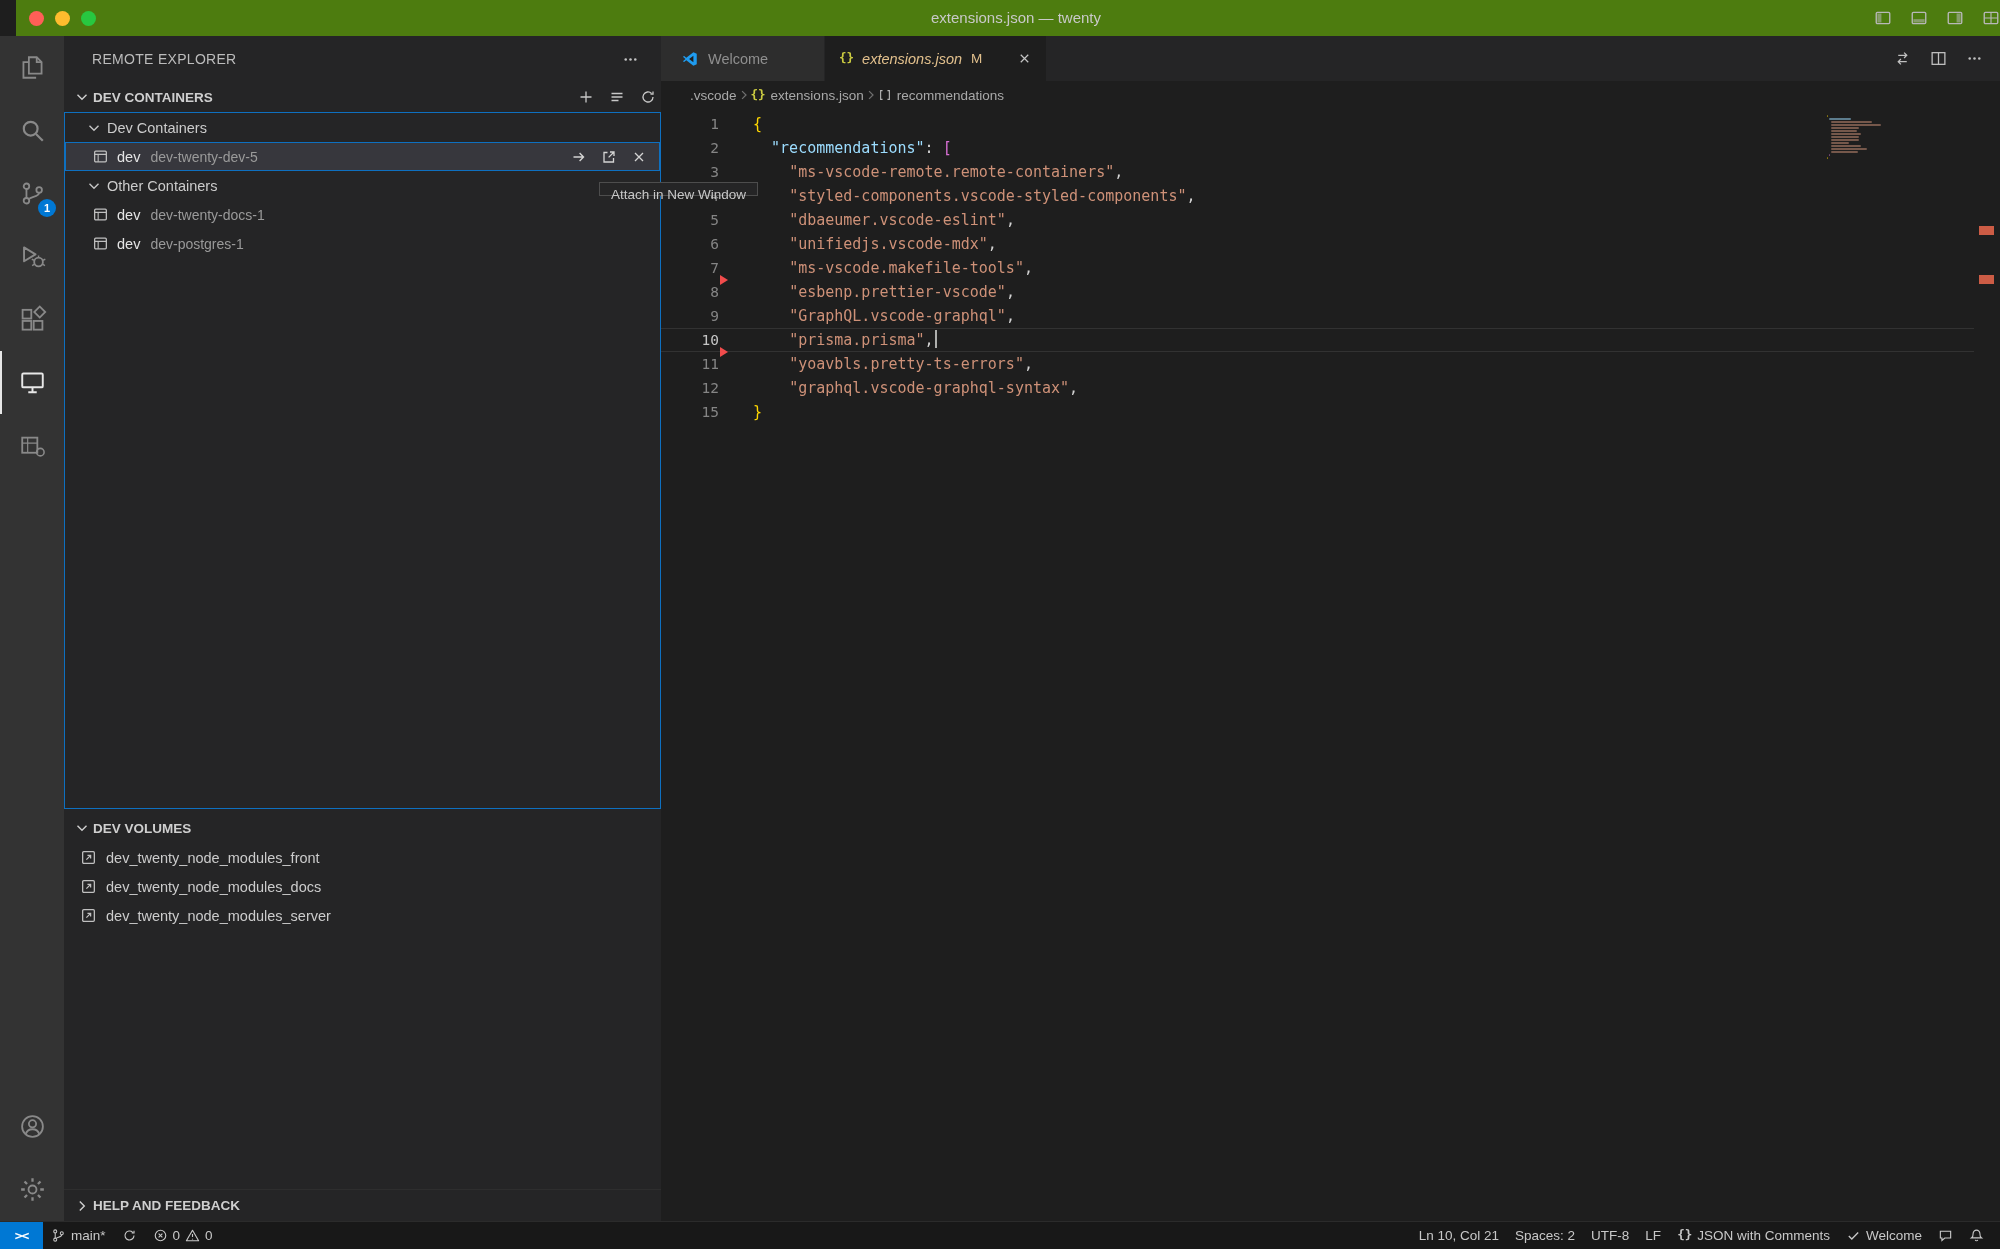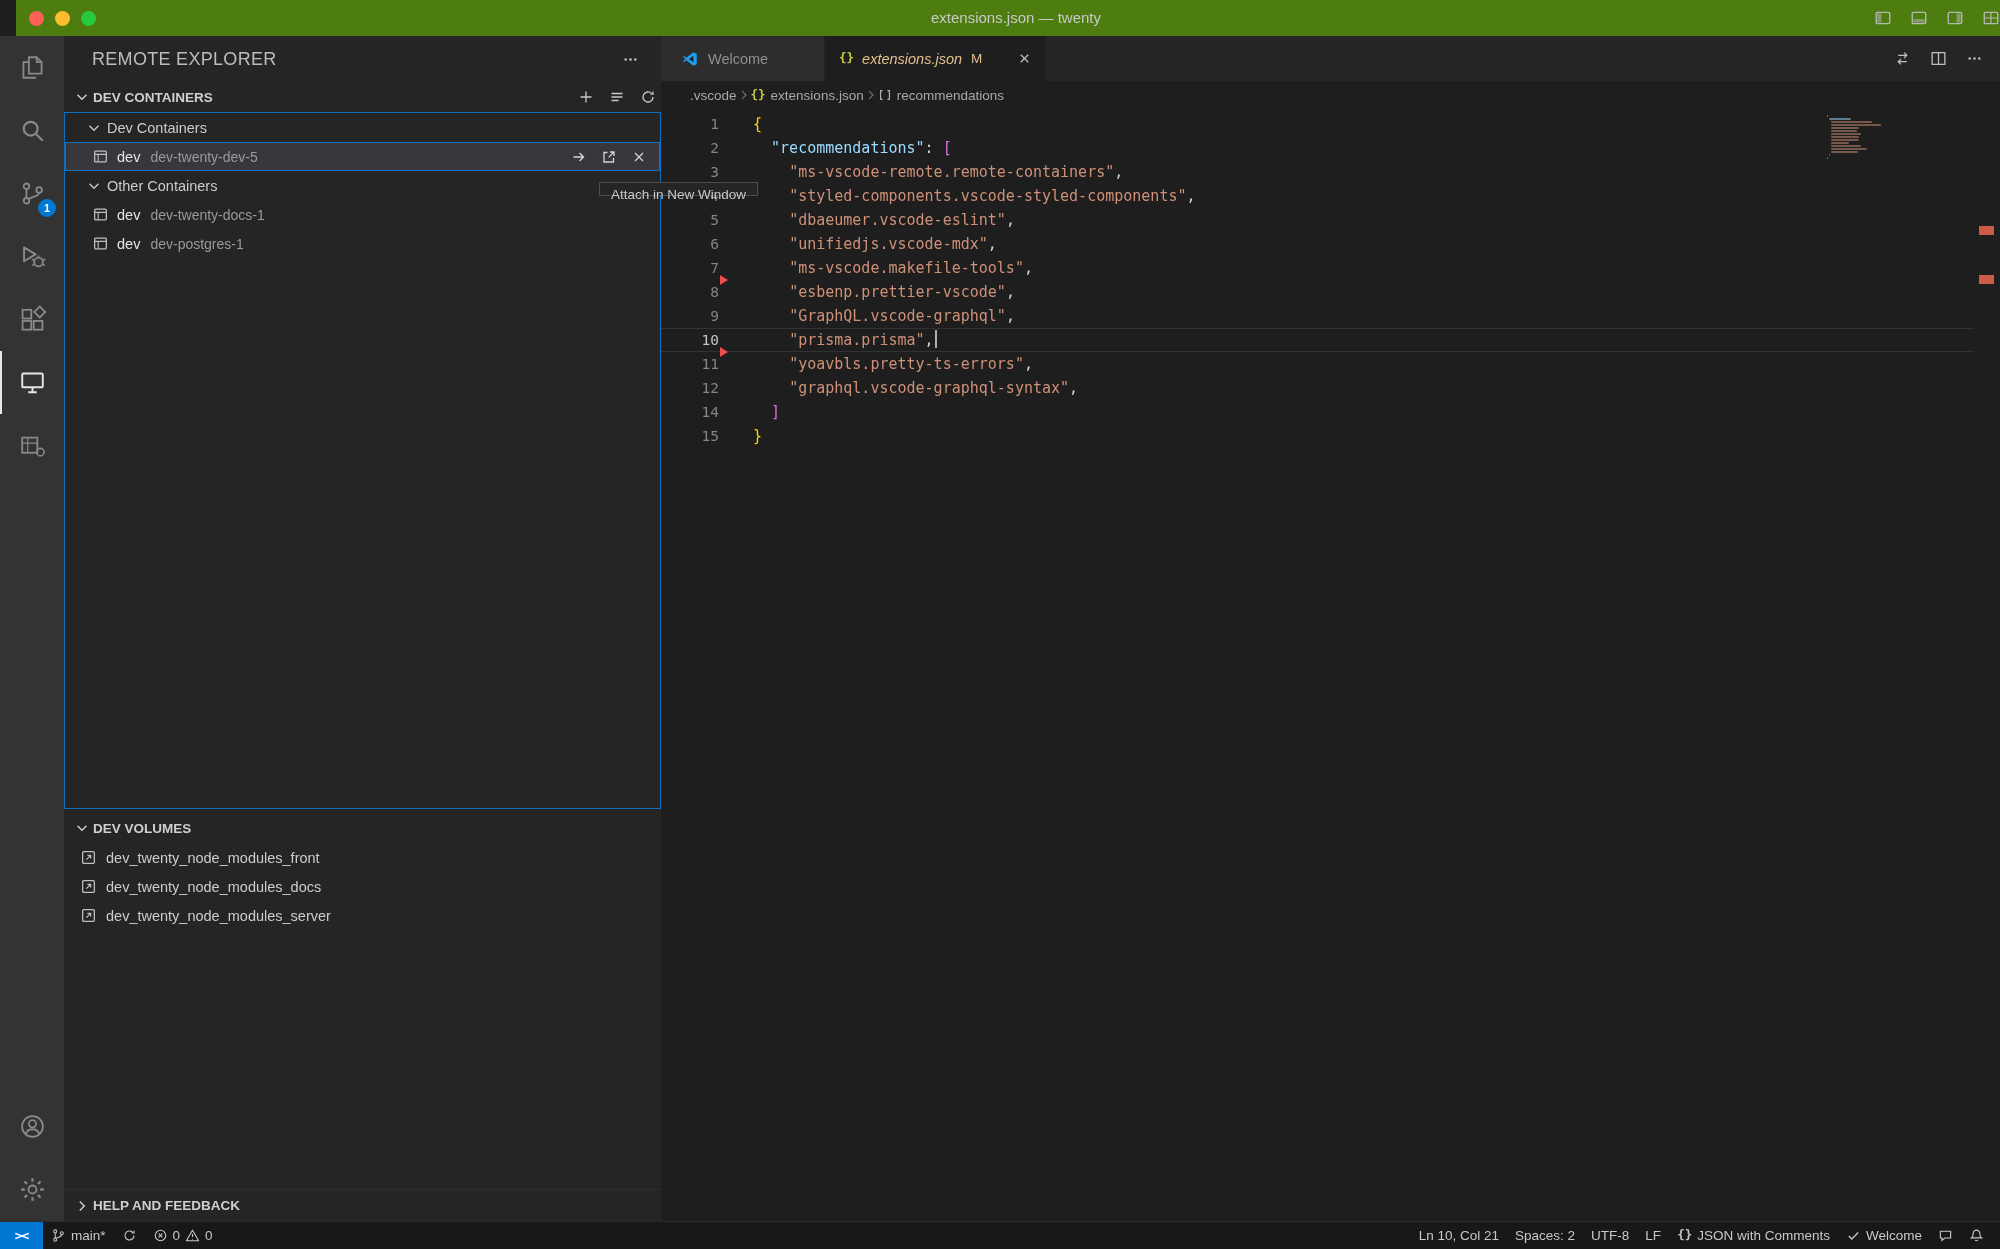--- a/index.html
+++ b/index.html
@@ -20,21 +20,21 @@
   .activitybar{position:absolute;left:0;top:36px;width:64px;height:1185px;background:#333333;display:flex;flex-direction:column;}
   .ab-top{flex:1}
   .ab-item{position:relative;height:63px;display:flex;align-items:center;justify-content:center;color:#898989;}
   .ab-item svg{width:29px;height:29px}
   .ab-item.active{color:#e7e7e7;box-shadow:inset 2px 0 0 #e7e7e7;}
   .ab-badge{position:absolute;right:8px;bottom:8px;min-width:18px;height:18px;border-radius:9px;background:#0078d4;color:#fff;
             font-size:11px;line-height:18px;text-align:center;font-weight:700;}
 
   
   .sidebar{position:absolute;left:64px;top:36px;width:597px;height:1185px;background:#252526;}
-  .pane-title{height:46px;display:flex;align-items:center;padding:0 22px 0 28px;font-size:18px;color:#bcbcbc;letter-spacing:.3px;}
+  .pane-title{height:46px;display:flex;align-items:center;padding:0 22px 0 28px;font-size:14px;color:#bcbcbc;letter-spacing:.3px;}
   .pane-title .spacer{flex:1}
   .pane-title .icon svg{width:17px;height:17px;color:#c5c5c5}
   .section-hdr{position:relative;height:30px;display:flex;align-items:center;font-weight:700;font-size:13.5px;color:#cfcfcf;padding-left:10px;gap:3px;}
   .section-hdr .twist svg{width:16px;height:16px}
   .hdr-actions{margin-left:auto;display:flex;gap:15px;padding-right:15px;color:#c8c8c8}
   .hdr-actions .icon svg{width:16px;height:16px}
   .devc-hdr{position:absolute;left:0;top:46px;width:100%;}
   .tree-box{position:absolute;left:0;top:76px;width:597px;height:697px;border:1px solid #0e70c0;box-sizing:border-box;}
   .trow{height:29px;display:flex;align-items:center;font-size:14.5px;color:#cccccc;position:relative;}
   .trow.group{padding-left:21px;}
@@ -469,21 +469,20 @@
         <div class="crow"><span class="lnum">3</span><span class="ltext"><span style="color: rgb(212, 212, 212);">    </span><span style="color: rgb(206, 145, 120);">"ms-vscode-remote.remote-containers"</span><span style="color: rgb(212, 212, 212);">,</span></span></div>
         <div class="crow"><span class="lnum">4</span><span class="ltext"><span style="color: rgb(212, 212, 212);">    </span><span style="color: rgb(206, 145, 120);">"styled-components.vscode-styled-components"</span><span style="color: rgb(212, 212, 212);">,</span></span></div>
         <div class="crow"><span class="lnum">5</span><span class="ltext"><span style="color: rgb(212, 212, 212);">    </span><span style="color: rgb(206, 145, 120);">"dbaeumer.vscode-eslint"</span><span style="color: rgb(212, 212, 212);">,</span></span></div>
         <div class="crow"><span class="lnum">6</span><span class="ltext"><span style="color: rgb(212, 212, 212);">    </span><span style="color: rgb(206, 145, 120);">"unifiedjs.vscode-mdx"</span><span style="color: rgb(212, 212, 212);">,</span></span></div>
         <div class="crow"><span class="lnum">7</span><span class="ltext"><span style="color: rgb(212, 212, 212);">    </span><span style="color: rgb(206, 145, 120);">"ms-vscode.makefile-tools"</span><span style="color: rgb(212, 212, 212);">,</span></span></div>
         <div class="crow"><span class="lnum">8</span><span class="ltext"><span style="color: rgb(212, 212, 212);">    </span><span style="color: rgb(206, 145, 120);">"esbenp.prettier-vscode"</span><span style="color: rgb(212, 212, 212);">,</span></span></div>
         <div class="crow"><span class="lnum">9</span><span class="ltext"><span style="color: rgb(212, 212, 212);">    </span><span style="color: rgb(206, 145, 120);">"GraphQL.vscode-graphql"</span><span style="color: rgb(212, 212, 212);">,</span></span></div>
         <div class="crow active"><span class="lnum">10</span><span class="ltext"><span style="color: rgb(212, 212, 212);">    </span><span style="color: rgb(206, 145, 120);">"prisma.prisma"</span><span style="color: rgb(212, 212, 212);">,</span><span class="caret"></span></span></div>
         <div class="crow"><span class="lnum">11</span><span class="ltext"><span style="color: rgb(212, 212, 212);">    </span><span style="color: rgb(206, 145, 120);">"yoavbls.pretty-ts-errors"</span><span style="color: rgb(212, 212, 212);">,</span></span></div>
         <div class="crow"><span class="lnum">12</span><span class="ltext"><span style="color: rgb(212, 212, 212);">    </span><span style="color: rgb(206, 145, 120);">"graphql.vscode-graphql-syntax"</span><span style="color: rgb(212, 212, 212);">,</span></span></div>
-        <div class="crow"><span class="lnum">14</span><span class="ltext"><span style="color: rgb(212, 212, 212);">  </span><span style="color: rgb(218, 112, 214);">]</span></span></div>
         <div class="crow"><span class="lnum">15</span><span class="ltext"><span style="color: rgb(255, 215, 0);">}</span></span></div>
         <div class="del-marker" style="top: 163px; border-left-color: rgb(241, 76, 76);"></div>
         <div class="del-marker" style="top: 235px; border-left-color: rgb(241, 76, 76);"></div>
       </div>
     <div class="minimap" id="minimap">
         <div class="mm-bar" style="margin-left: 0px; width: 1.1px; background: rgb(255, 215, 0); opacity: 0.5;"></div>
         <div class="mm-bar" style="margin-left: 2.2px; width: 22px; background: rgb(156, 220, 254); opacity: 0.5;"></div>
         <div class="mm-bar" style="margin-left: 4.4px; width: 40.7px; background: rgb(206, 145, 120); opacity: 0.5;"></div>
         <div class="mm-bar" style="margin-left: 4.4px; width: 49.5px; background: rgb(206, 145, 120); opacity: 0.5;"></div>
         <div class="mm-bar" style="margin-left: 4.4px; width: 27.5px; background: rgb(206, 145, 120); opacity: 0.5;"></div>

